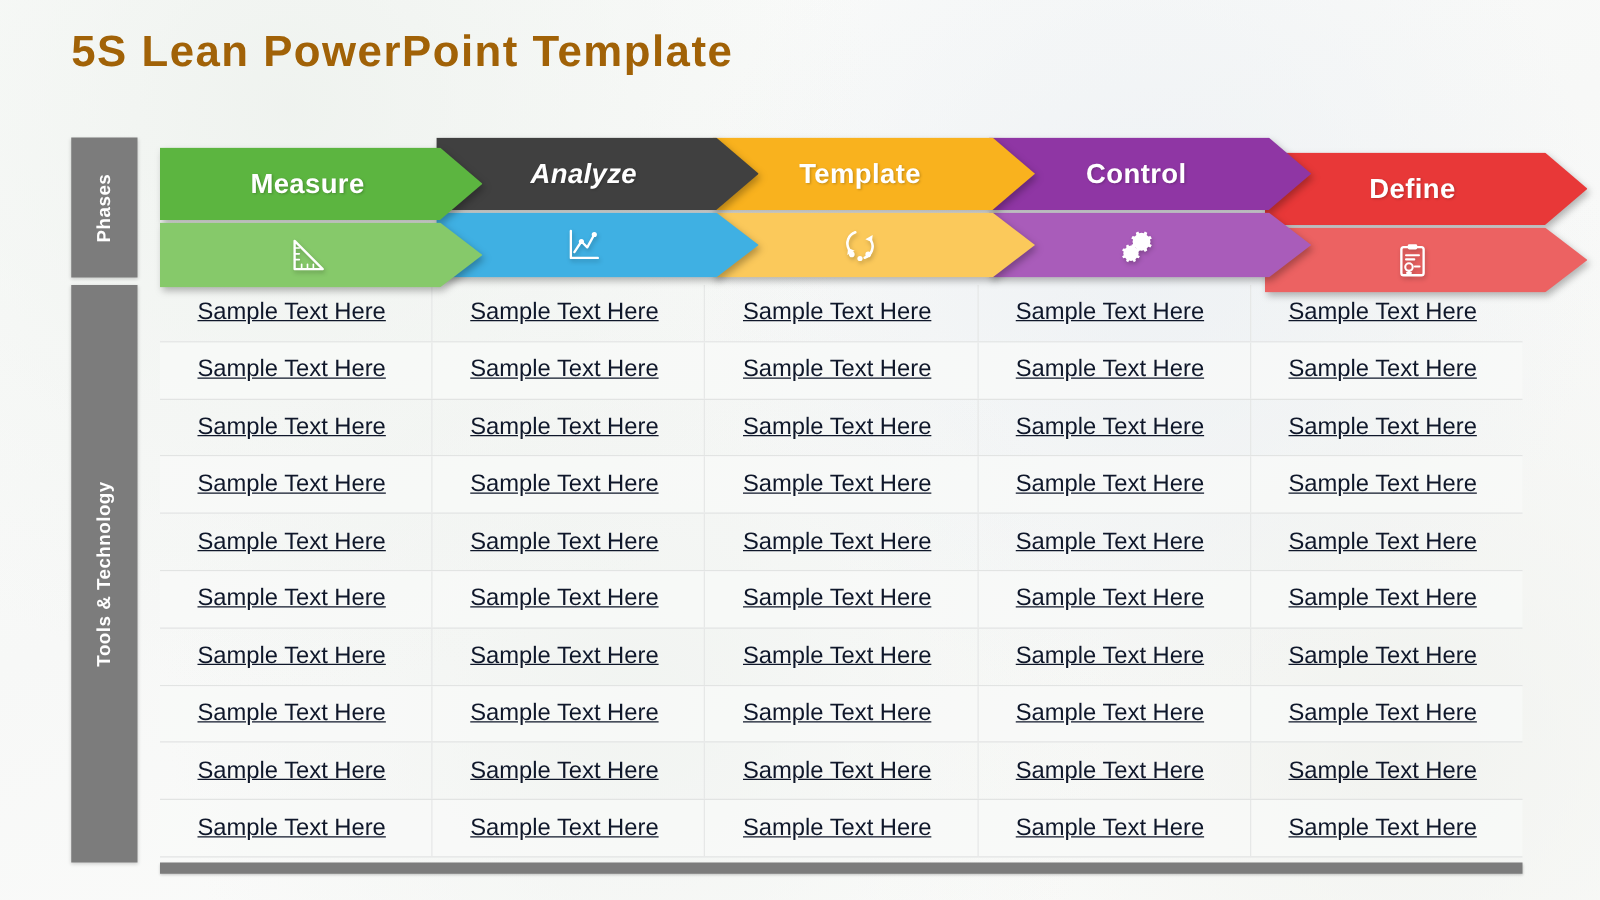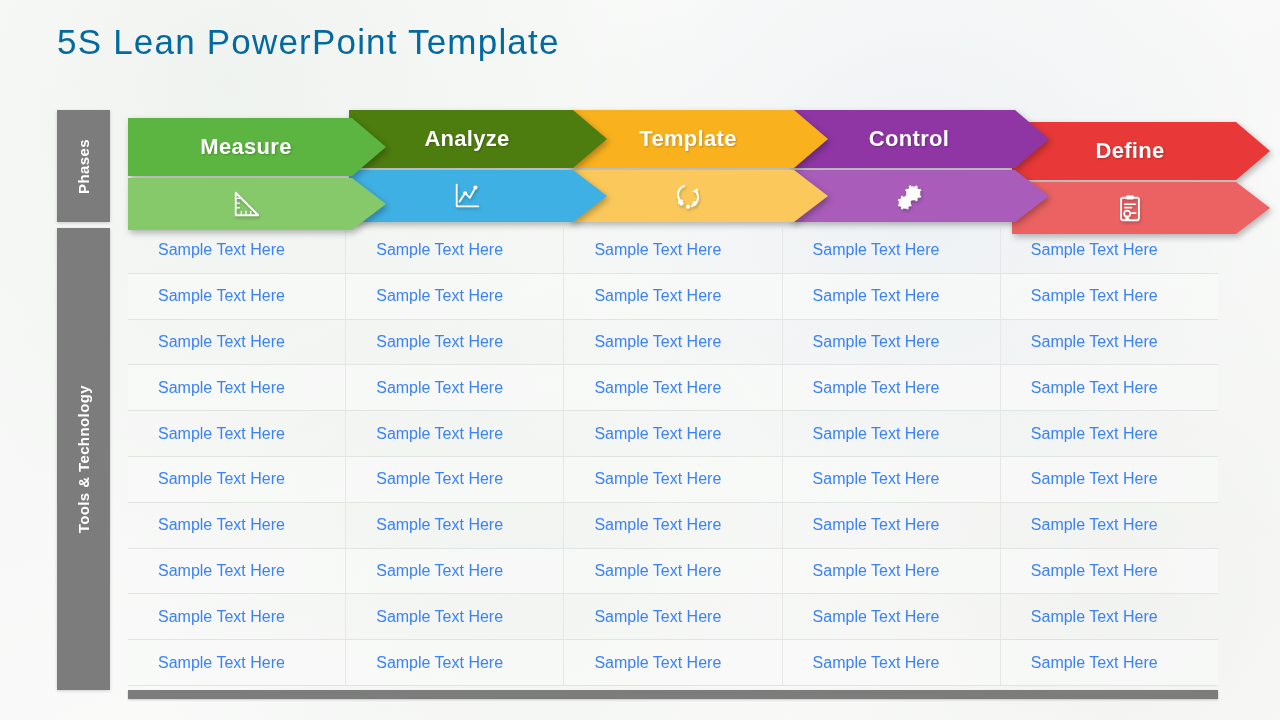--- a/index.html
+++ b/index.html
@@ -26,23 +26,23 @@
       radial-gradient(circle at 40% 78%, rgba(240,243,240,0.85) 0%, rgba(255,255,255,0) 40%),
       radial-gradient(circle at 88% 82%, rgba(238,240,236,0.75) 0%, rgba(255,255,255,0) 36%),
       linear-gradient(160deg, #fbfcfb 0%, #f7f8f7 45%, #fdfdfc 100%);
   }
 
   .page-title {
     position: absolute;
     left: 57px;
     top: 22px;
     font-size: 35px;
-    font-weight: 400;
+    font-weight: 700;
     letter-spacing: 1.2px;
-    color: #0369a1;
+    color: #a16207;
     white-space: nowrap;
   }
 
   
   .side-col {
     position: absolute;
     left: 57px;
     width: 53px;
   }
   .side-bar {
@@ -132,24 +132,25 @@
     height: 45.8px;
     border-bottom: 1px solid #e2e4e3;
   }
   .trow:last-of-type { border-bottom: none; }
   .trow.alt { background: rgba(248,249,248,0.75); }
   .tcell {
     flex: 1 1 0;
     display: flex;
     align-items: center;
     padding-left: 30px;
-    font-size: 16px;
-    color: #3b82f6;
+    font-size: 19px;
+    color: #0f172a;
     border-right: 1px solid #e6e8e7;
     white-space: nowrap;
+    text-decoration: underline;
   }
   .tcell:last-child { border-right: none; }
   .table-footer {
     position: absolute;
     left: 0;
     bottom: -9px;
     width: 1090px;
     height: 9px;
     background: #7c7c7c;
     box-shadow: 0 1px 2px rgba(0,0,0,0.2);
@@ -188,21 +189,21 @@
               <path d="M5 20 h4"></path>
               <path d="M11 28 v-4"></path>
               <path d="M16 28 v-4"></path>
               <path d="M21 28 v-4"></path>
             </g>
           </svg>
         </span>
       </div>
     </div>
     <div class="banner" style="left: 221px; z-index: 9;">
-      <div class="head" style="background: #4d7c0f;">
+      <div class="head" style="background: #404040; font-style: italic;">
         <span class="label">Analyze</span>
       </div>
       <div class="iconrow" style="background: rgb(63, 176, 227);">
         <span class="glyph">
           <svg viewBox="0 0 32 32">
             <g fill="none" stroke="#fff" stroke-width="2" stroke-linecap="round" stroke-linejoin="round">
               <path d="M5 4 L5 27 L28 27"></path>
               <path d="M8 22 L14 13 L19 18 L25 7"></path>
             </g>
             <circle cx="14" cy="13" r="2.2" fill="#fff"></circle>

